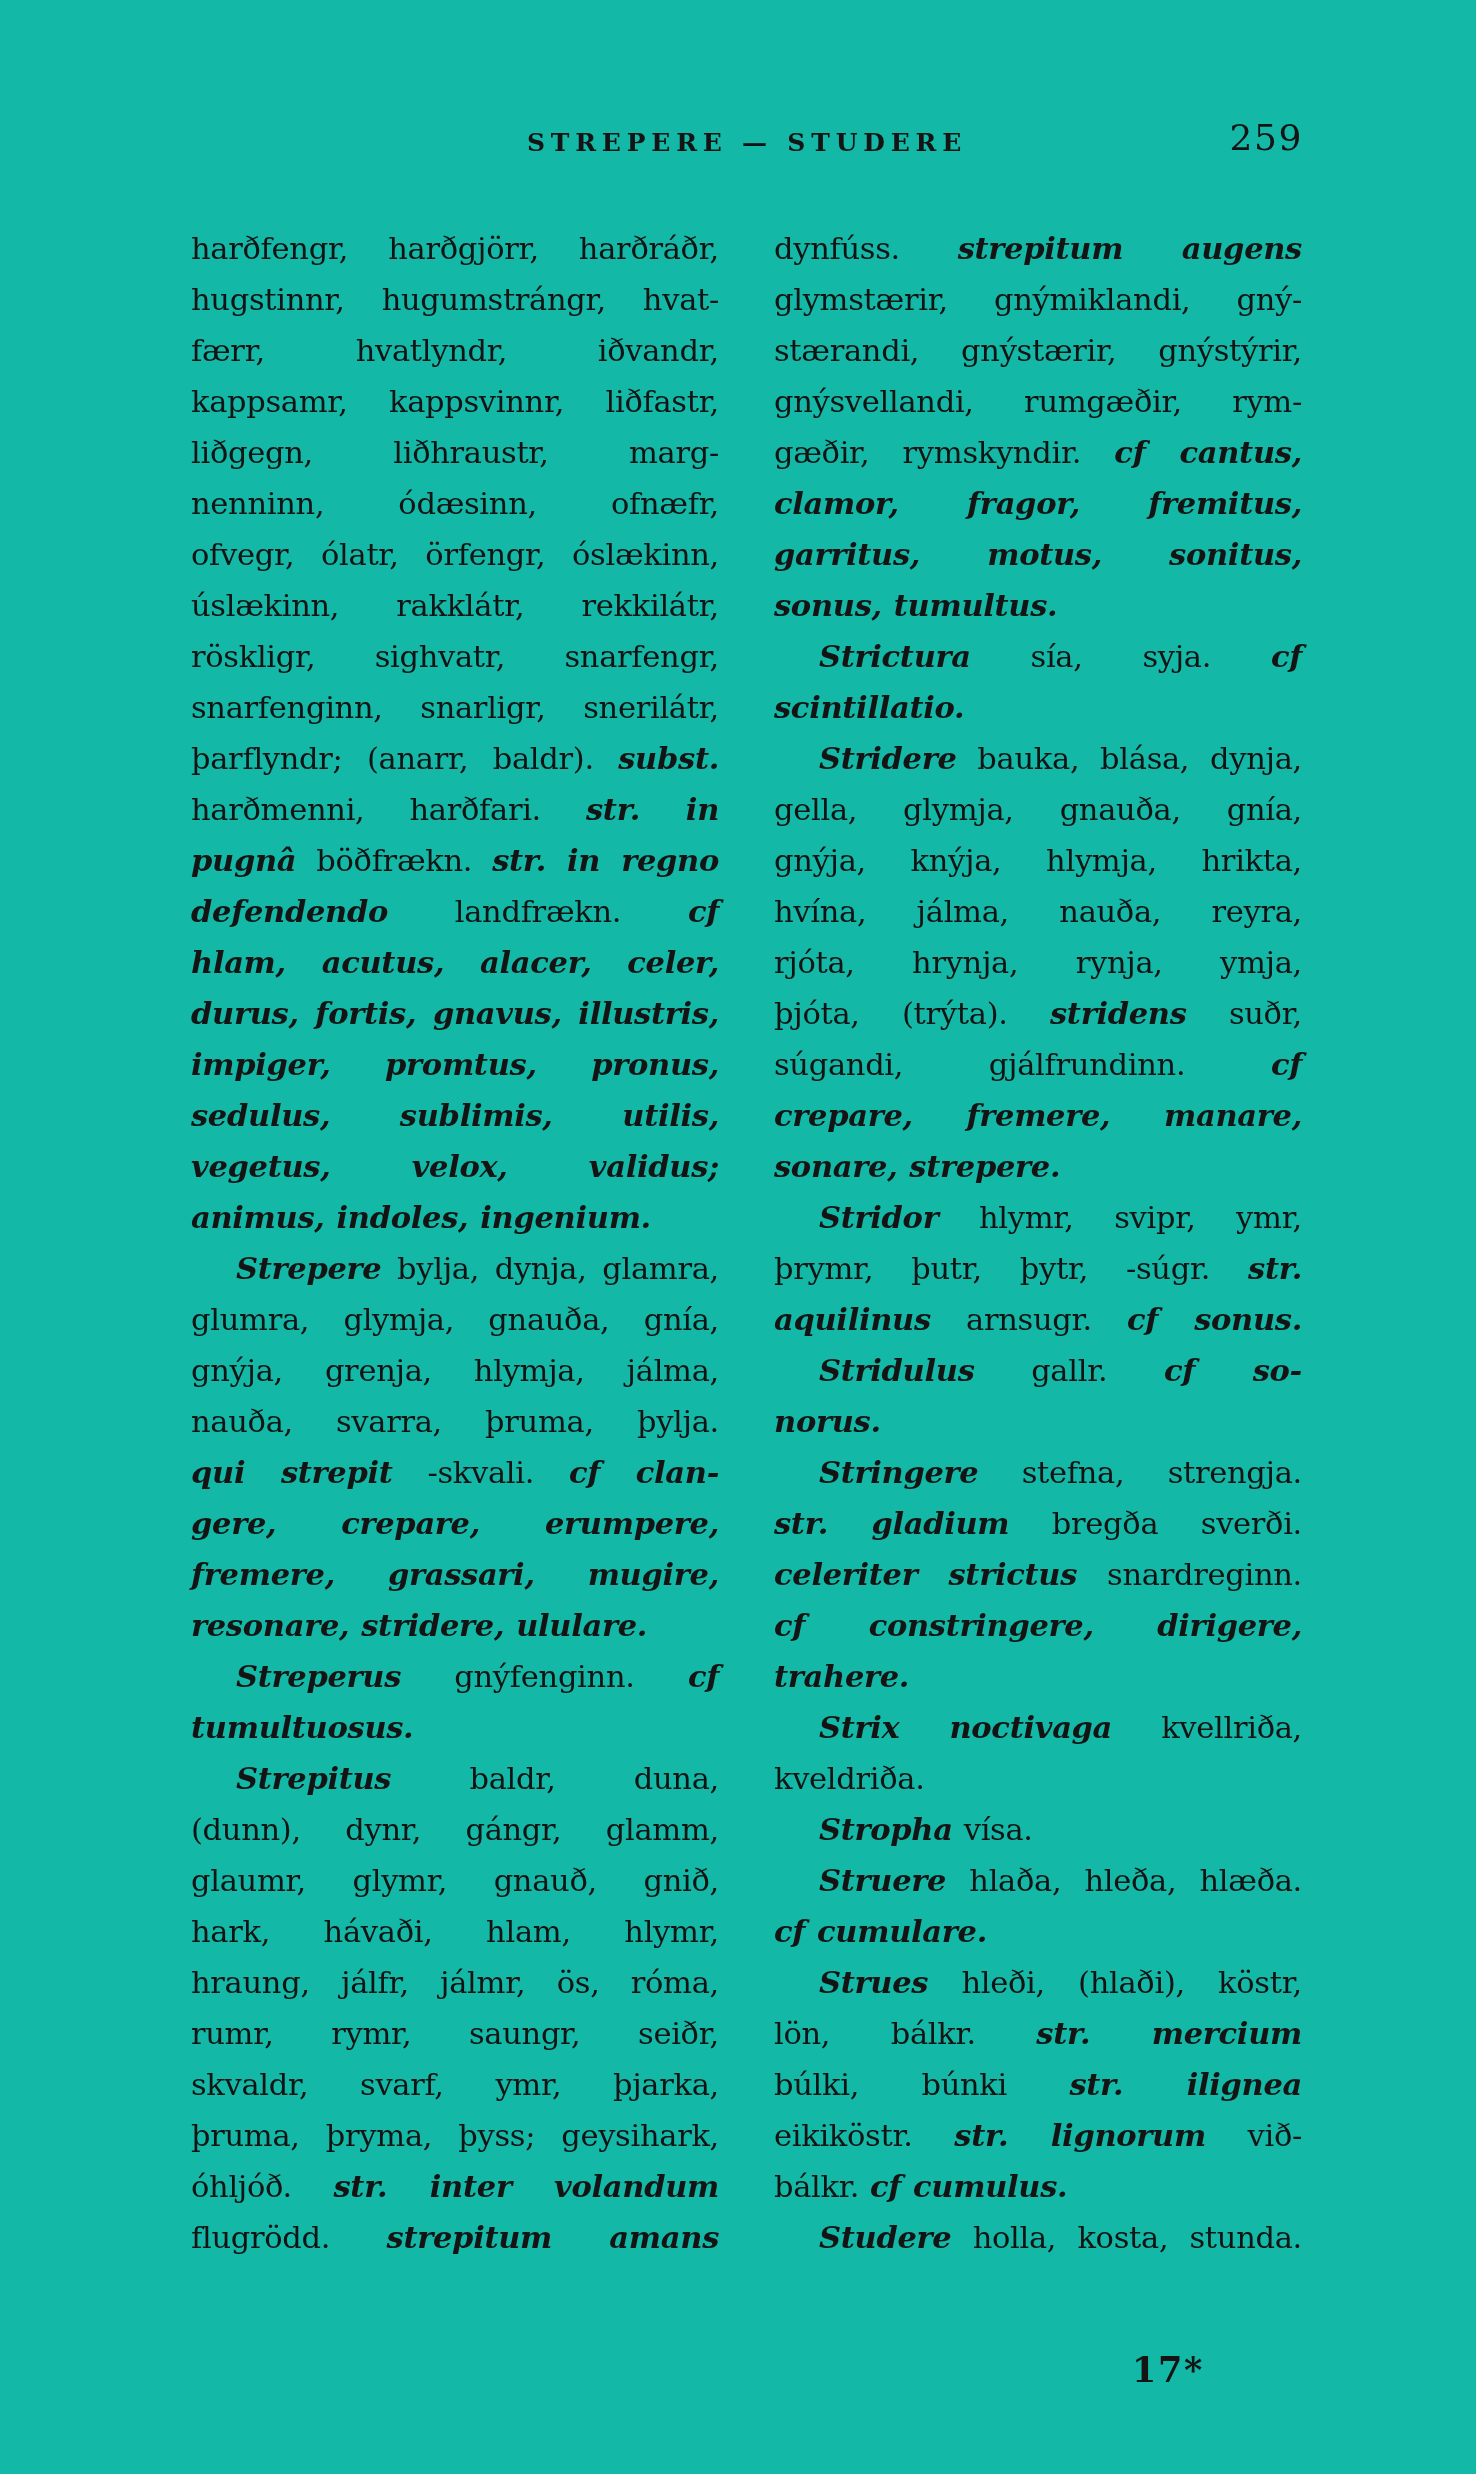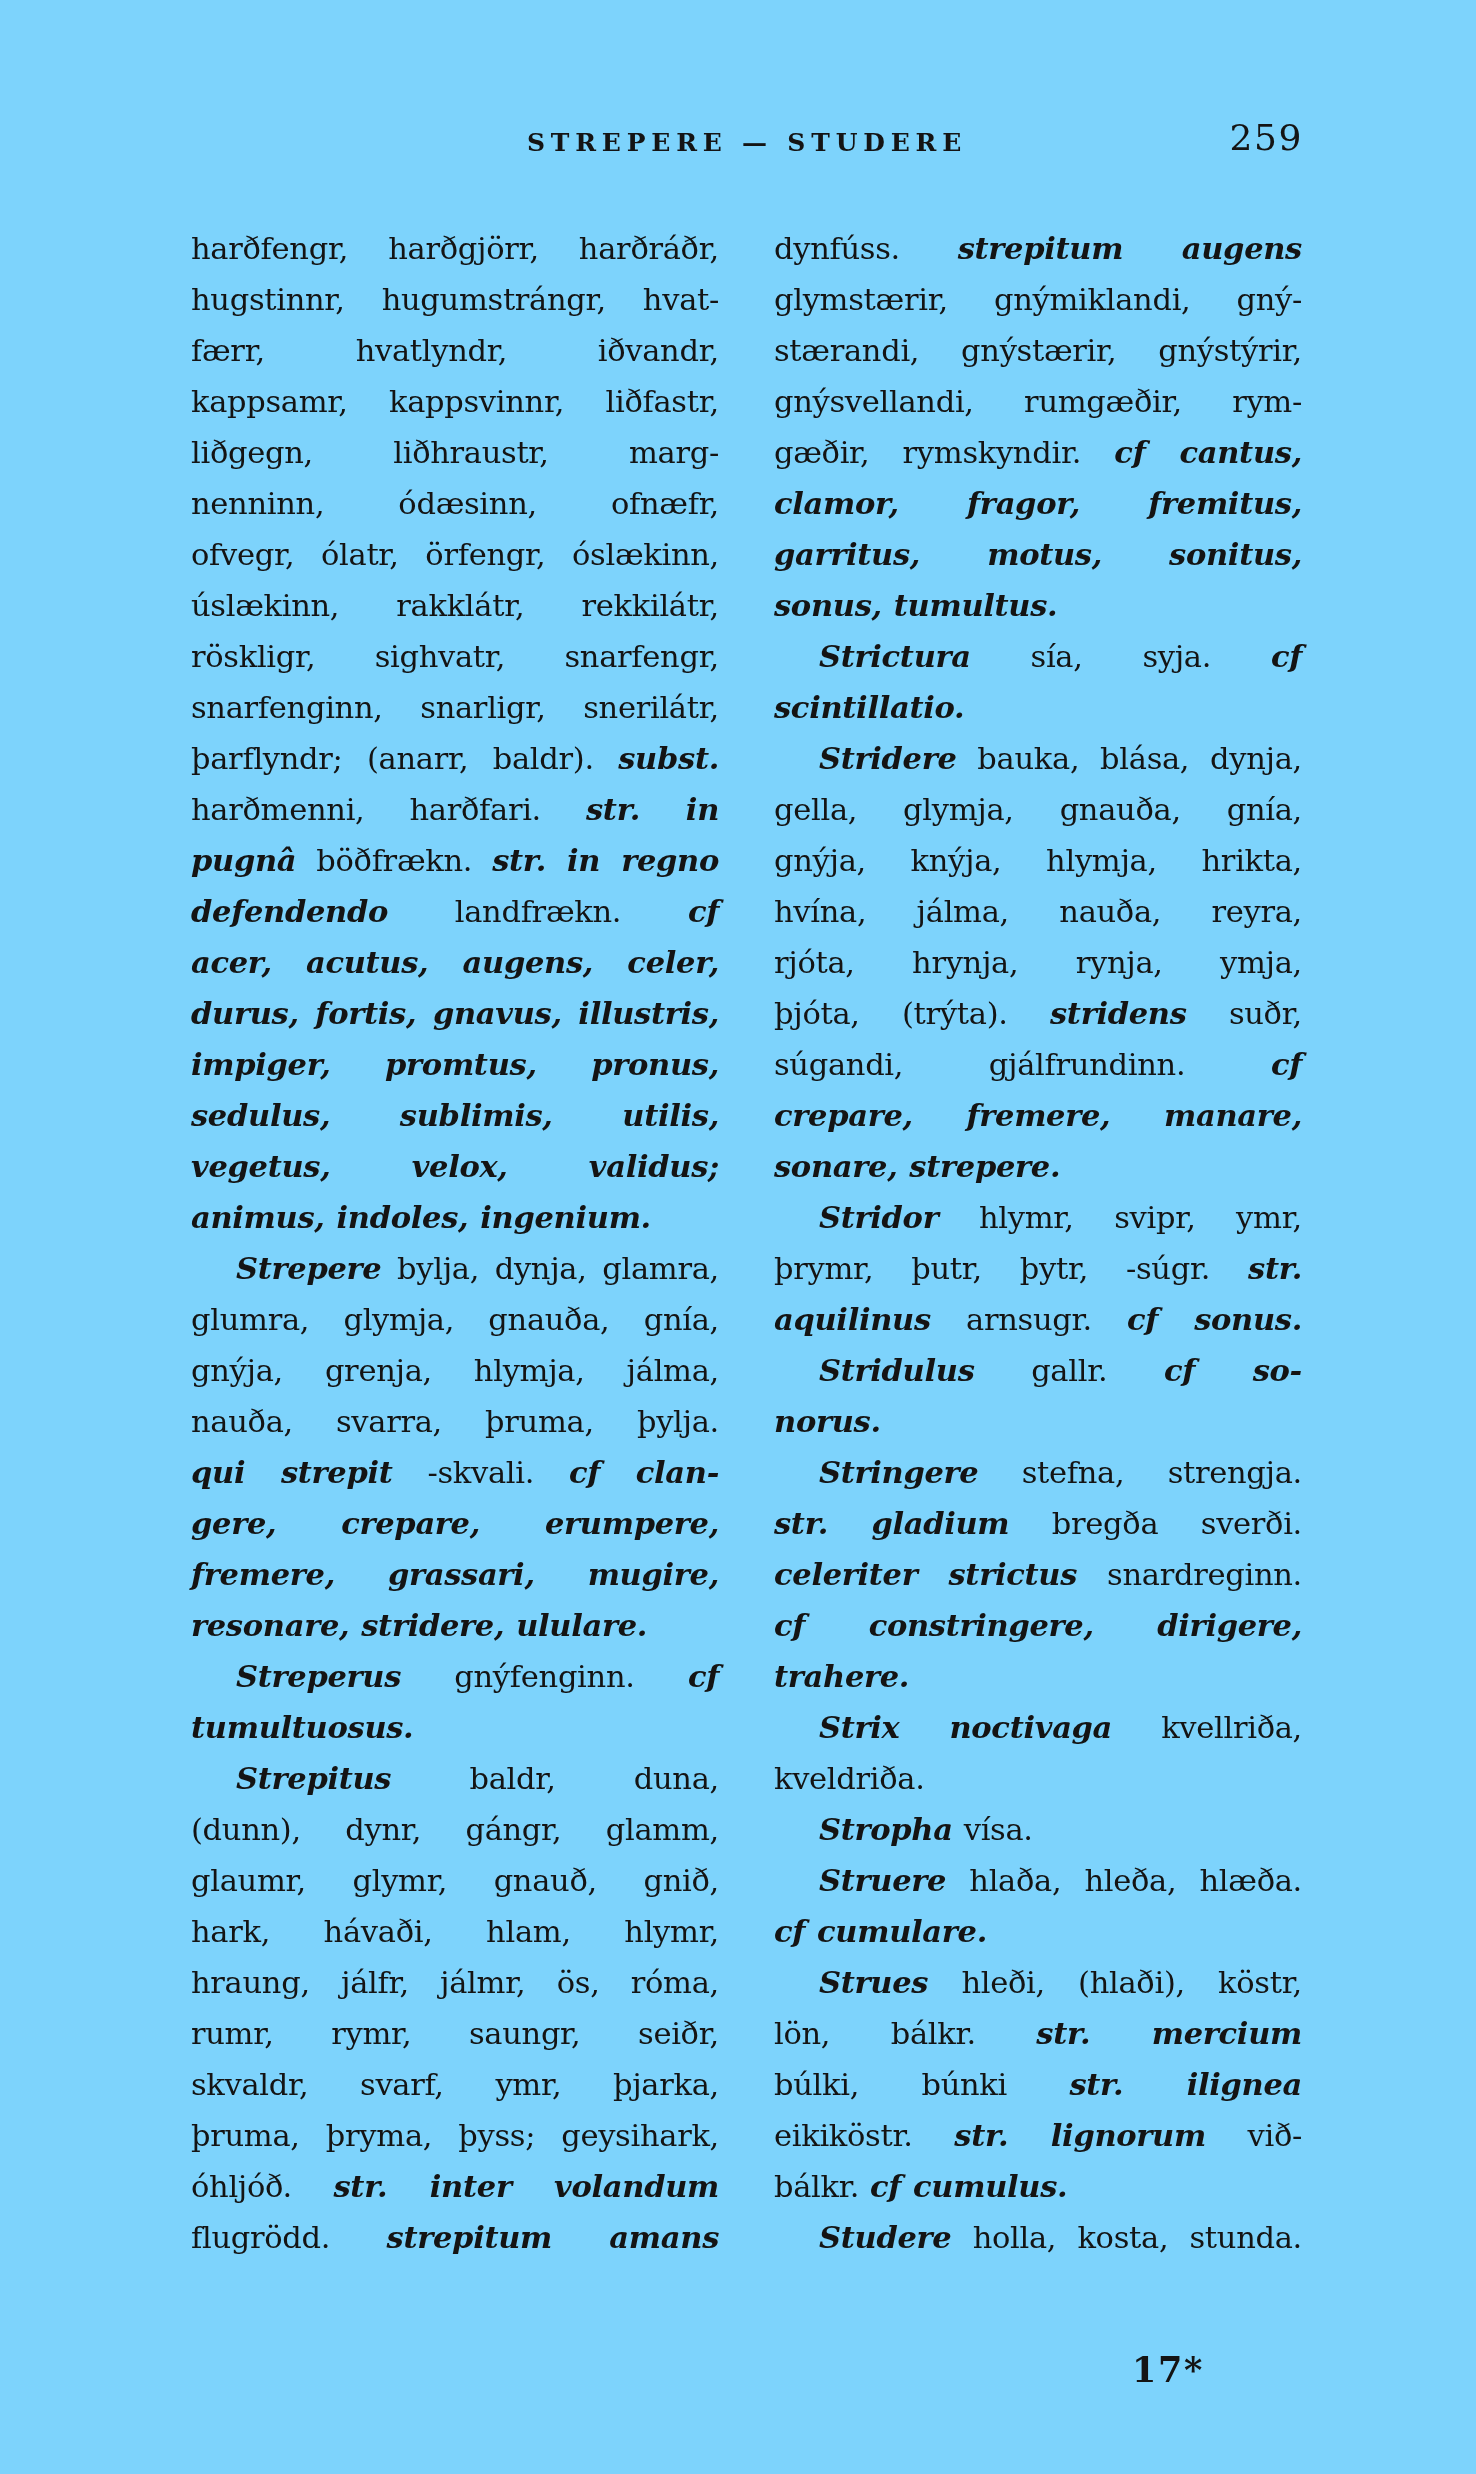--- a/index.html
+++ b/index.html
@@ -4,21 +4,21 @@
 <style>
   html, body {
     margin: 0;
     padding: 0;
     background: #ffffff;
   }
   .page {
     position: relative;
     width: 1477px;
     height: 2475px;
-    background: #7dd3fc;
+    background: #14b8a6;
     color: #141414;
     font-family: "DejaVu Serif", serif;
     overflow: hidden;
   }
   .header {
     position: absolute;
     top: 120px;
     left: 191px;
     width: 1112px;
     height: 53px;
@@ -92,21 +92,21 @@
       <div class="line just"><span class="ice">liðgegn, liðhraustr, marg-</span></div>
       <div class="line just"><span class="ice">nenninn, ódæsinn, ofnæfr,</span></div>
       <div class="line just"><span class="ice">ofvegr, ólatr, örfengr, óslækinn,</span></div>
       <div class="line just"><span class="ice">úslækinn, rakklátr, rekkilátr,</span></div>
       <div class="line just"><span class="ice">röskligr, sighvatr, snarfengr,</span></div>
       <div class="line just"><span class="ice">snarfenginn, snarligr, snerilátr,</span></div>
       <div class="line just"><span class="ice">þarflyndr; (anarr, baldr). </span><span class="lat">subst.</span></div>
       <div class="line just"><span class="ice">harðmenni, harðfari. </span><span class="lat">str. in</span></div>
       <div class="line just"><span class="lat">pugnâ</span><span class="ice"> böðfrækn. </span><span class="lat">str. in regno</span></div>
       <div class="line just"><span class="lat">defendendo</span><span class="ice"> landfrækn. </span><span class="lat">cf</span></div>
-      <div class="line just"><span class="lat">acer, acutus, augens, celer,</span></div>
+      <div class="line just"><span class="lat">hlam, acutus, alacer, celer,</span></div>
       <div class="line just"><span class="lat">durus, fortis, gnavus, illustris,</span></div>
       <div class="line just"><span class="lat">impiger, promtus, pronus,</span></div>
       <div class="line just"><span class="lat">sedulus, sublimis, utilis,</span></div>
       <div class="line just"><span class="lat">vegetus, velox, validus;</span></div>
       <div class="line"><span class="lat">animus, indoles, ingenium.</span></div>
       <div class="line ind just"><span class="lat">Strepere</span><span class="ice"> bylja, dynja, glamra,</span></div>
       <div class="line just"><span class="ice">glumra, glymja, gnauða, gnía,</span></div>
       <div class="line just"><span class="ice">gnýja, grenja, hlymja, jálma,</span></div>
       <div class="line just"><span class="ice">nauða, svarra, þruma, þylja.</span></div>
       <div class="line just"><span class="lat">qui strepit</span><span class="ice"> -skvali. </span><span class="lat">cf clan-</span></div>

